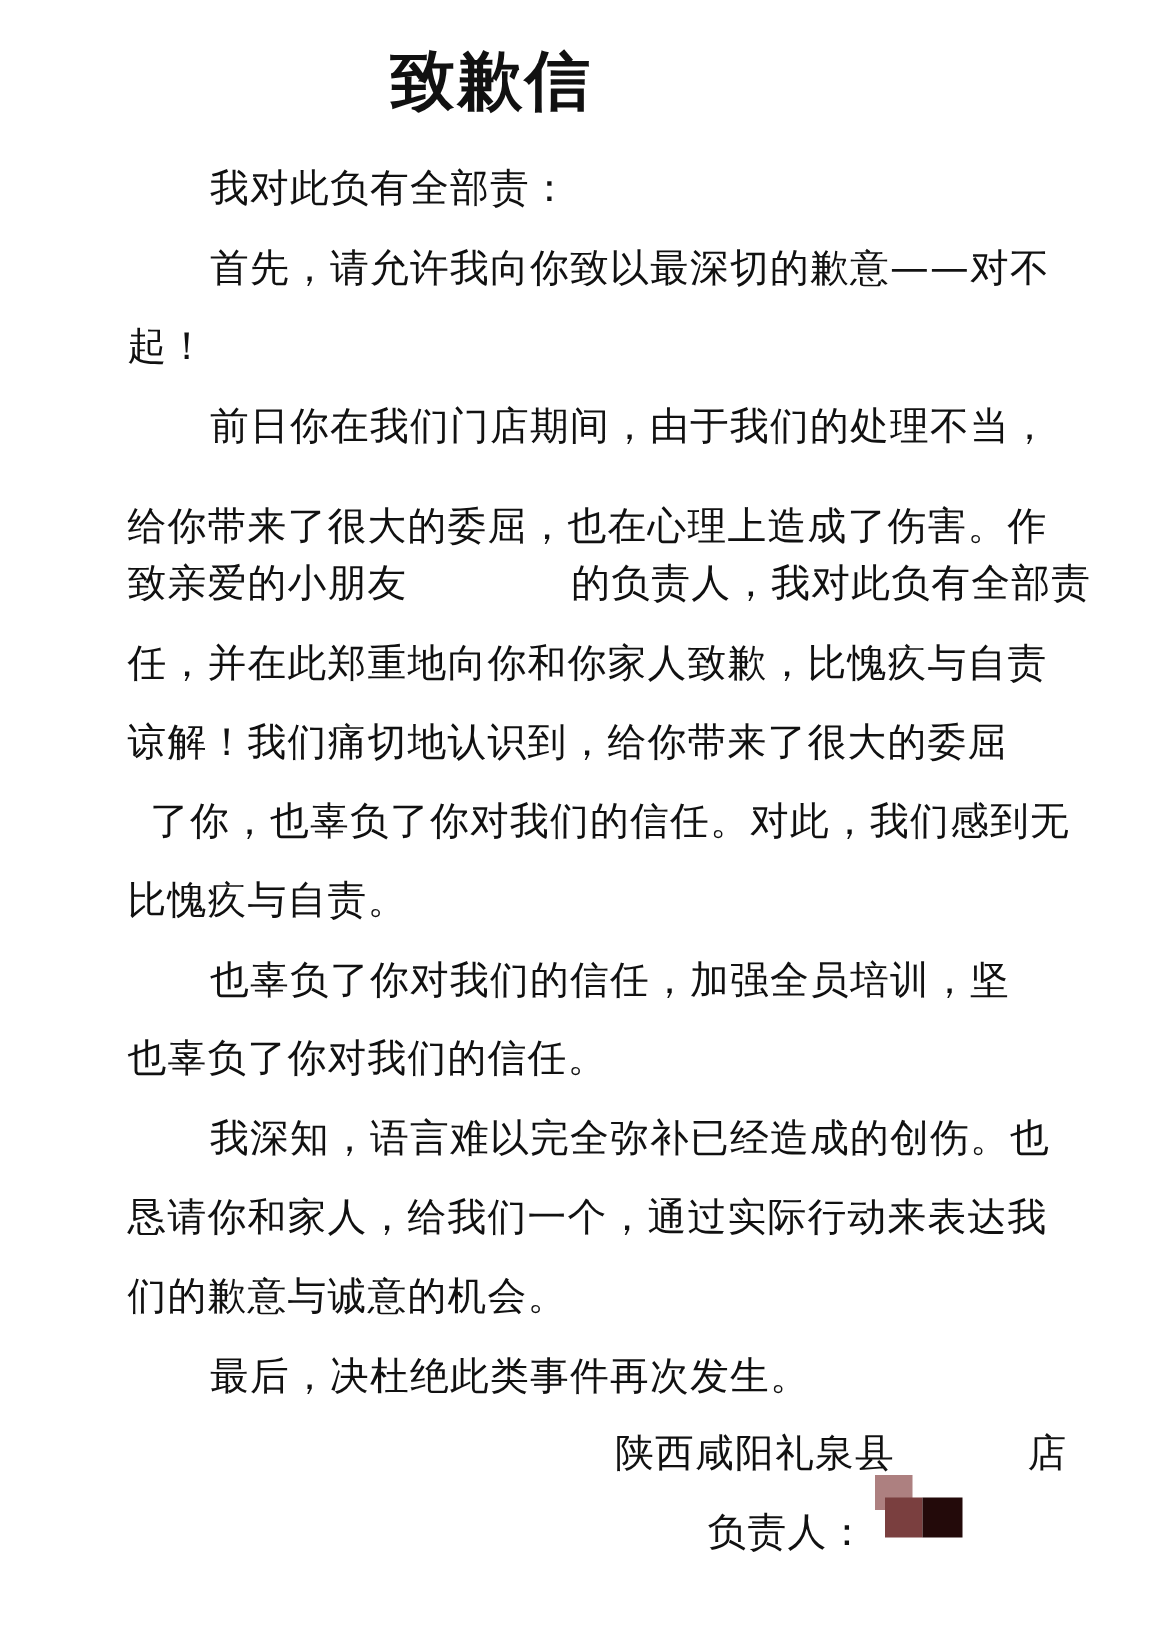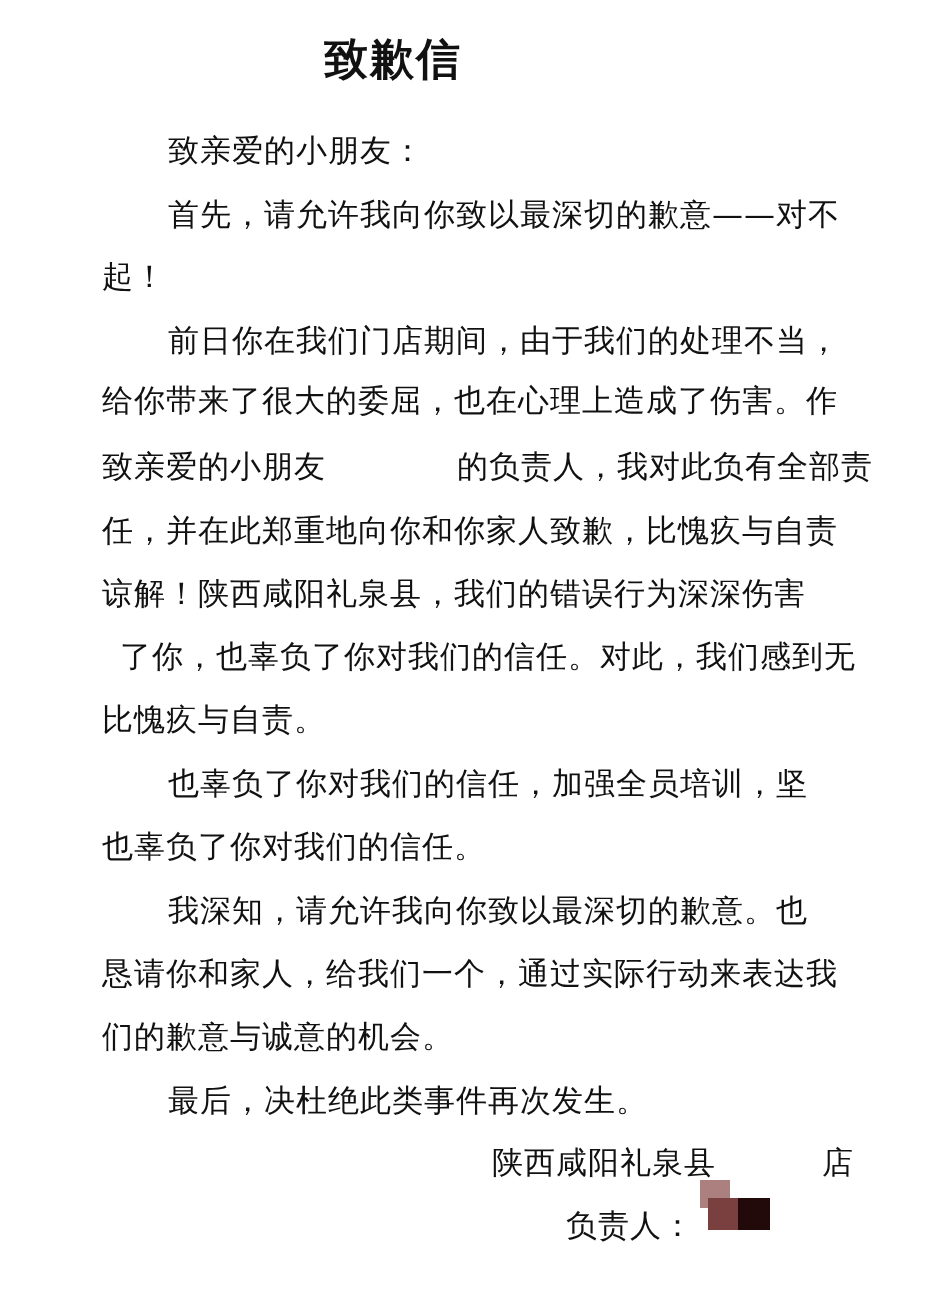--- a/index.html
+++ b/index.html
@@ -1,47 +1,47 @@
 <!DOCTYPE html>
 <html><head>
 <meta charset="utf-8">
 <style>
   html, body { margin: 0; padding: 0; background: #ffffff; }
   body { width: 937px; height: 1313px; position: relative; overflow: hidden;
          font-family: "DejaVu Sans", "Liberation Sans", sans-serif; color: #111; }
   .title { position: absolute; left: 0; top: 30px; width: 786px; text-align: center;
-           font-size: 44px; font-weight: bold; letter-spacing: 2px; }
+           font-size: 52px; font-weight: bold; letter-spacing: 2px; }
   .line { position: absolute; font-size: 31px; white-space: nowrap; letter-spacing: 1px; }
   .mask { position: absolute; background: #fff; }
   .redact { position: absolute; }
 </style>
 </head>
 <body>
 
 <div class="title">致歉信</div>
 
-<div class="line" style="left:168px;top:130px">致亲爱的小朋友：</div>
+<div class="line" style="left:168px;top:130px">我对此负有全部责：</div>
 
 <div class="line" style="left:168px;top:194px">首先，请允许我向你致以最深切的歉意——对不</div>
 <div class="line" style="left:102px;top:256px">起！</div>
 
 <div class="line" style="left:168px;top:320px">前日你在我们门店期间，由于我们的处理不当，</div>
-<div class="line" style="left:102px;top:380px">给你带来了很大的委屈，也在心理上造成了伤害。作</div>
+<div class="line" style="left:102px;top:400px">给你带来了很大的委屈，也在心理上造成了伤害。作</div>
 <div class="line" style="left:102px;top:446px">致亲爱的小朋友</div>
 <div class="line" style="left:457px;top:446px">的负责人，我对此负有全部责</div>
 <div class="mask" style="left:440px;top:446px;width:18px;height:40px"></div>
 <div class="line" style="left:102px;top:510px">任，并在此郑重地向你和你家人致歉，比愧疚与自责</div>
-<div class="line" style="left:102px;top:573px">谅解！陕西咸阳礼泉县，我们的错误行为深深伤害</div>
+<div class="line" style="left:102px;top:573px">谅解！我们痛切地认识到，给你带来了很大的委屈</div>
 <div class="line" style="left:120px;top:636px">了你，也辜负了你对我们的信任。对此，我们感到无</div>
 <div class="line" style="left:102px;top:699px">比愧疚与自责。</div>
 
 <div class="line" style="left:168px;top:763px">也辜负了你对我们的信任，加强全员培训，坚</div>
 <div class="line" style="left:102px;top:826px">也辜负了你对我们的信任。</div>
 
-<div class="line" style="left:168px;top:890px">我深知，请允许我向你致以最深切的歉意。也</div>
+<div class="line" style="left:168px;top:890px">我深知，语言难以完全弥补已经造成的创伤。也</div>
 <div class="line" style="left:102px;top:953px">恳请你和家人，给我们一个，通过实际行动来表达我</div>
 <div class="line" style="left:102px;top:1016px">们的歉意与诚意的机会。</div>
 
 <div class="line" style="left:168px;top:1080px">最后，决杜绝此类事件再次发生。</div>
 
 <div class="line" style="left:492px;top:1142px">陕西咸阳礼泉县</div>
 <div class="line" style="left:822px;top:1142px">店</div>
 <div class="line" style="left:566px;top:1205px">负责人：</div>
 
 <div class="redact" style="left:700px;top:1180px;width:30px;height:28px;background:#8a4a4a;opacity:.7"></div>

